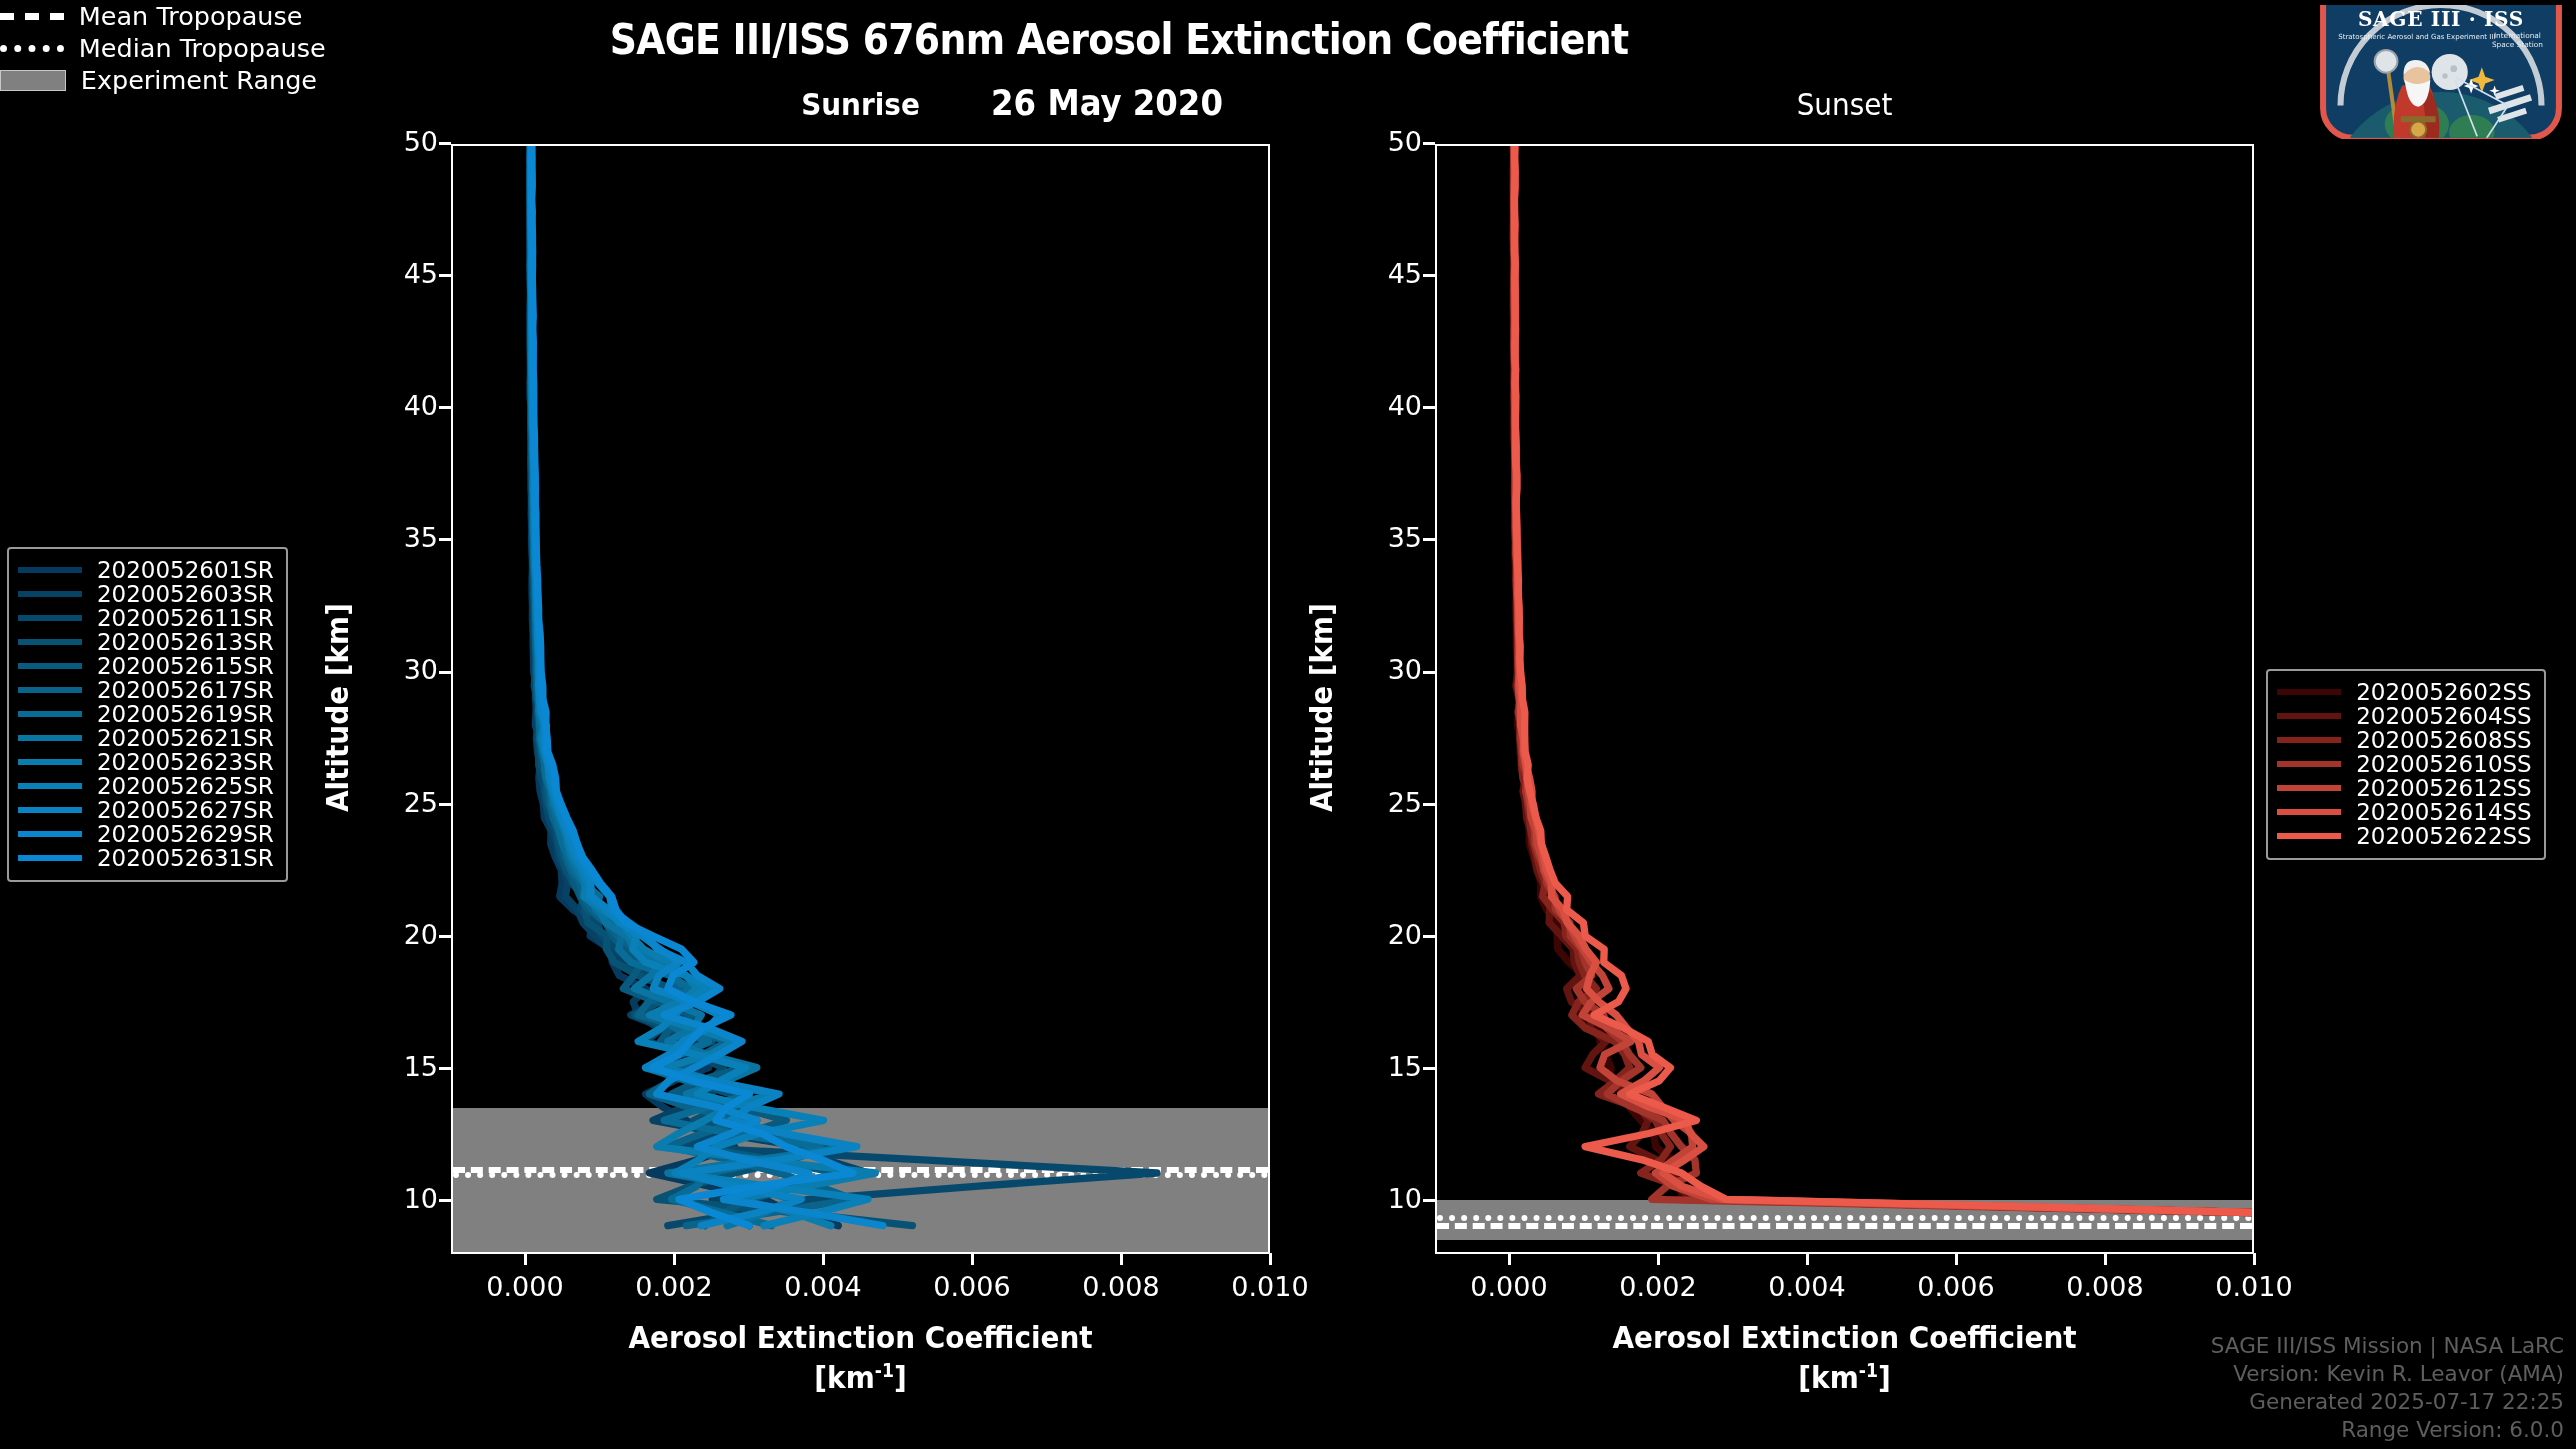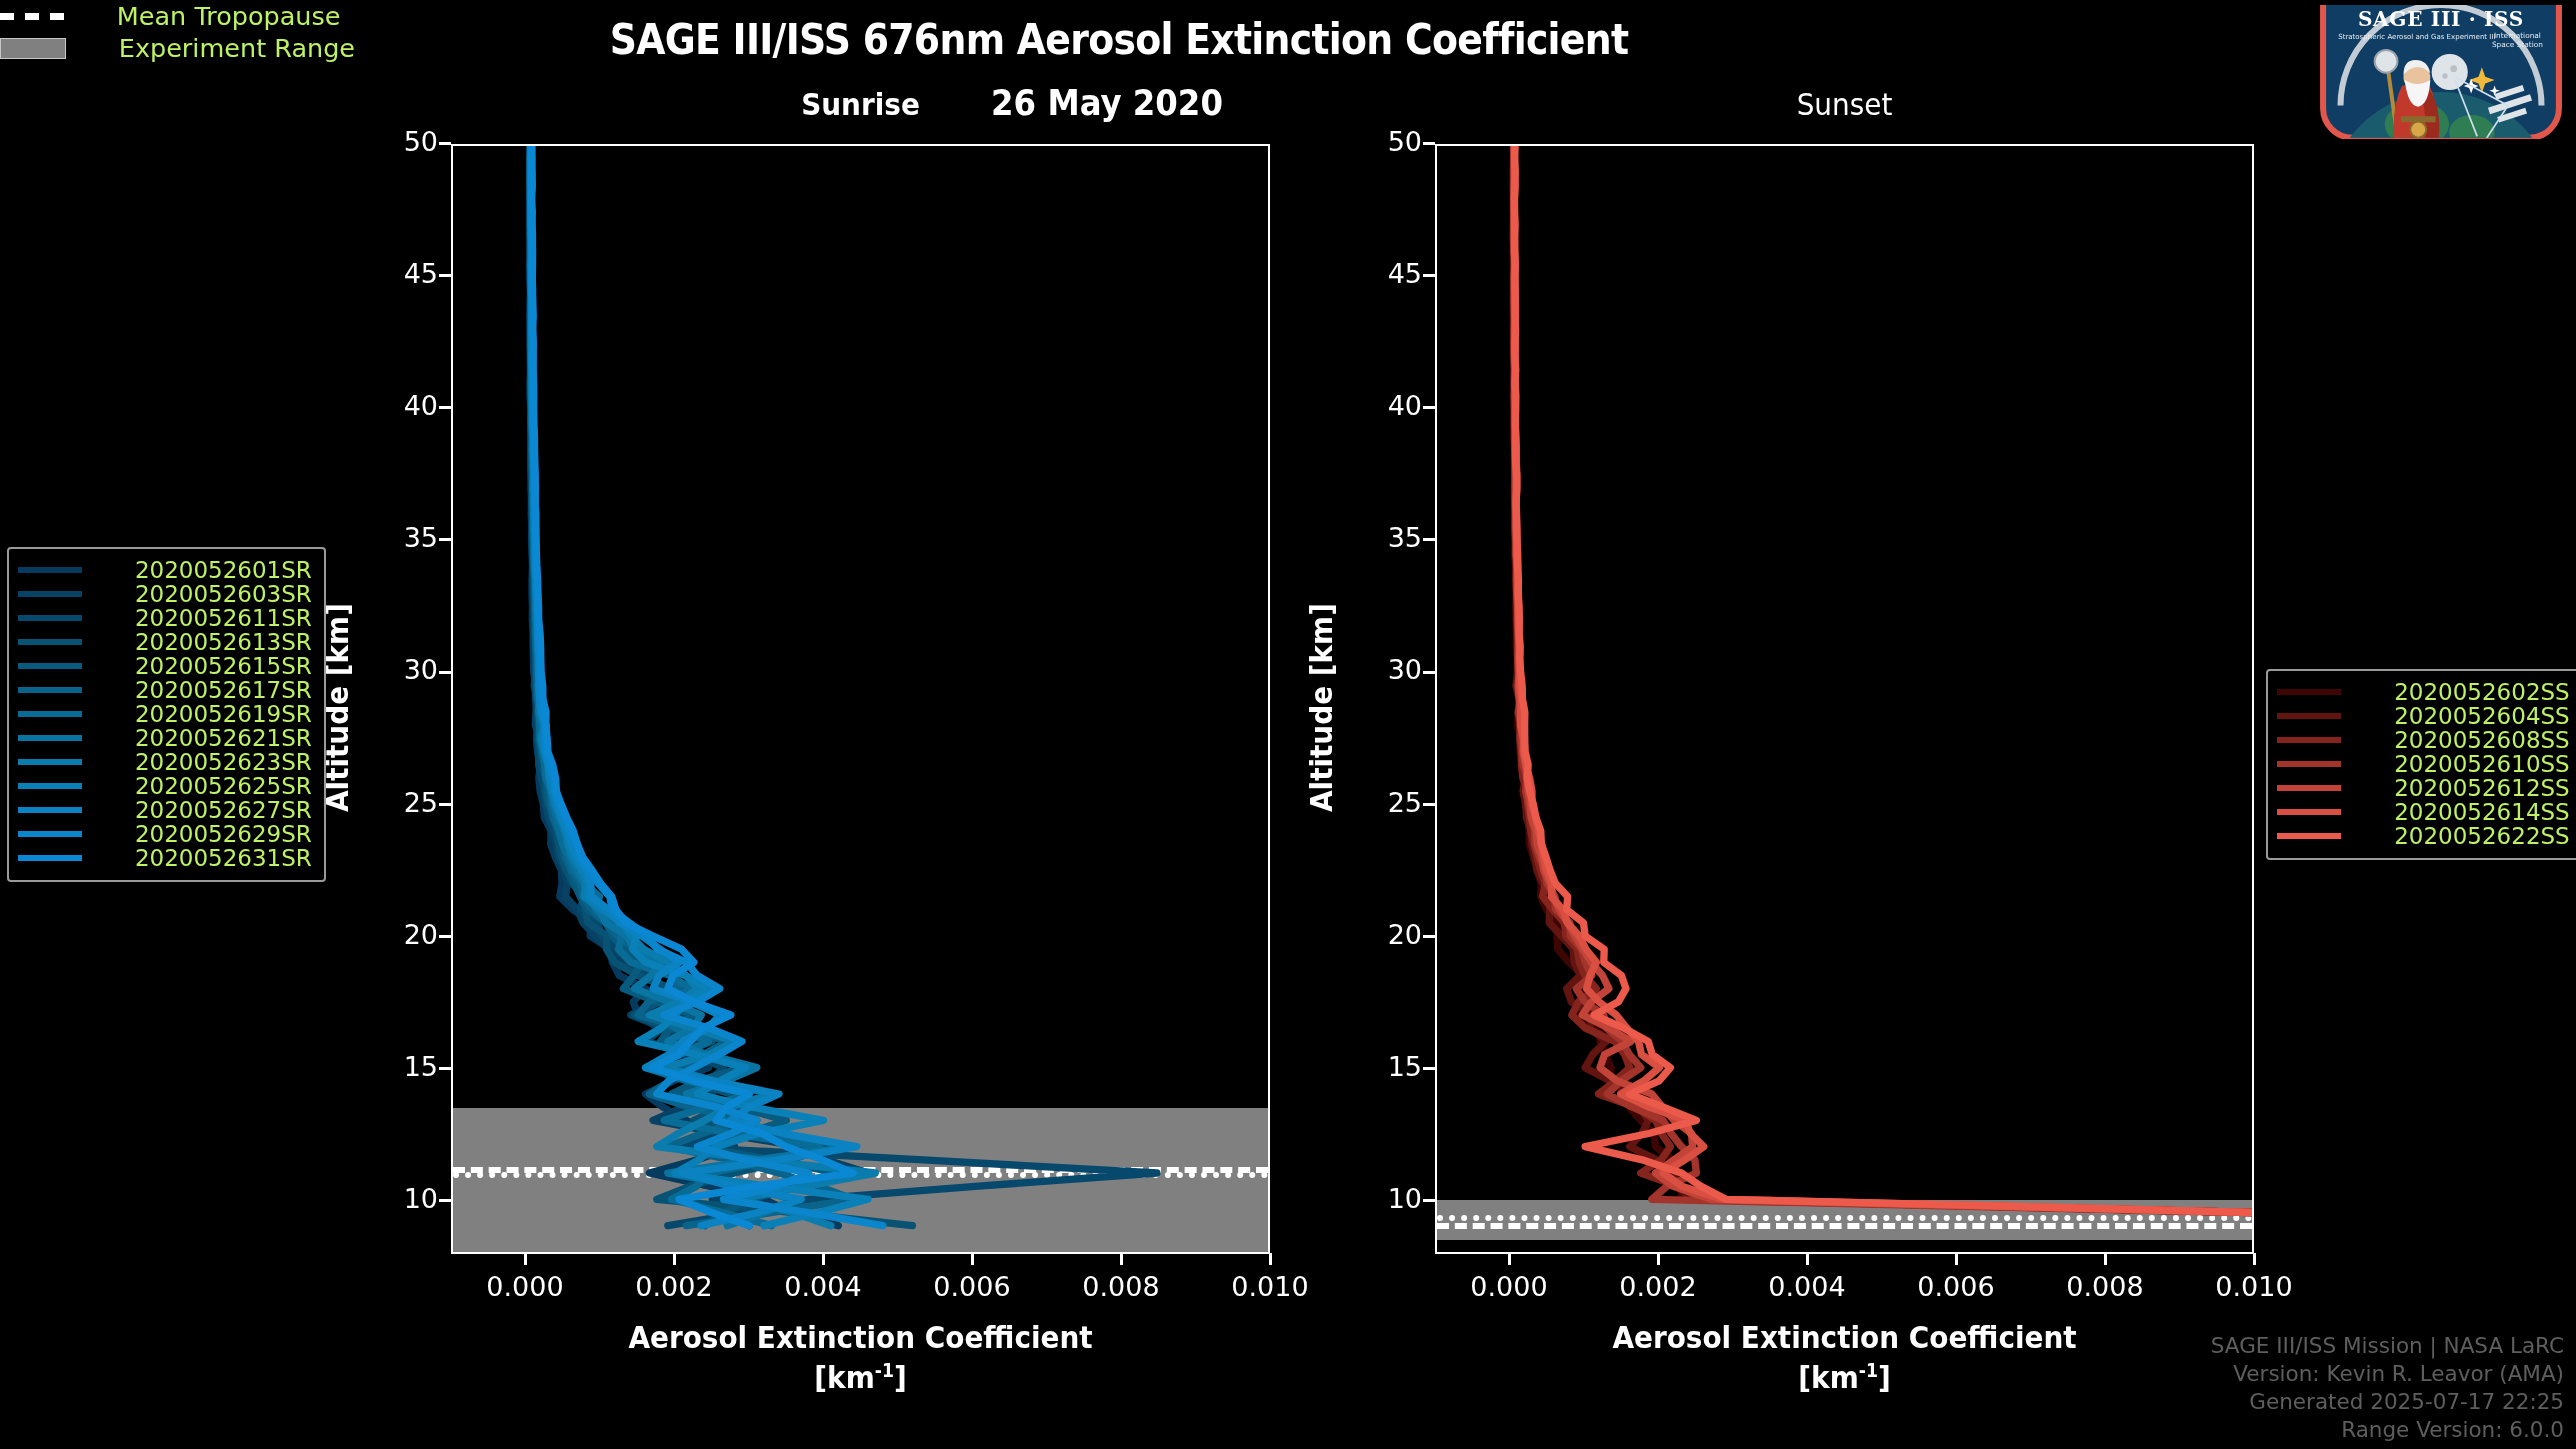--- a/index.html
+++ b/index.html
@@ -48,21 +48,21 @@
   .xlabel{position:absolute;font-size:31px;font-weight:bold;text-align:center;
       width:819px;line-height:1.28;
       font-family:"DejaVu Sans Condensed","Liberation Sans",sans-serif;}
   .xlabel sup{font-size:.62em;}
 
   
   .legend-box{position:absolute;border:2px solid #9a9a9a;border-radius:4px;
       background:#000;padding:9.4px 12px 9.4px 9.4px;}
   .legend-row{display:flex;align-items:center;height:24px;}
   .legend-swatch{width:64px;height:6px;margin-right:14.8px;flex:none;}
-  .legend-text{font-size:23px;color:#bef264;white-space:nowrap;margin-left:38px;}
+  .legend-text{font-size:23px;color:#ffffff;white-space:nowrap;}
   #legend-sunrise{left:6.7px;top:547px;}
   #legend-sunset{left:2266px;top:669px;}
 
   
   #legend-tropopause{left:13.4px;top:1311px;}
   #legend-tropopause .legend-row{height:32px;}
   .tl-dash{width:64px;height:0;border-top:7.4px dashed #fff;margin-right:14.8px;flex:none;}
   .tl-dot{width:64px;height:0;border-top:7.4px dotted #fff;margin-right:14.8px;flex:none;}
   .tl-box{width:64px;height:19px;background:#808080;border:1.3px solid #c8c8c8;
       margin-right:14.8px;flex:none;}
@@ -278,20 +278,24 @@
       <span class="legend-text">2020052622SS</span>
     </div>
   </div>
 
 <div id="legend-tropopause">
   <div class="legend-row">
     <span class="tl-dash"></span>
     <span class="legend-text">Mean Tropopause</span>
   </div>
   <div class="legend-row">
+    <span class="tl-dot"></span>
+    <span class="legend-text">Median Tropopause</span>
+  </div>
+  <div class="legend-row">
     <span class="tl-box"></span>
     <span class="legend-text">Experiment Range</span>
   </div>
 </div>
 
 <div class="abs" id="credits">
   <div>SAGE III/ISS Mission | NASA LaRC</div>
   <div>Version: Kevin R. Leavor (AMA)</div>
   <div>Generated 2025-07-17 22:25</div>
   <div>Range Version: 6.0.0</div>

